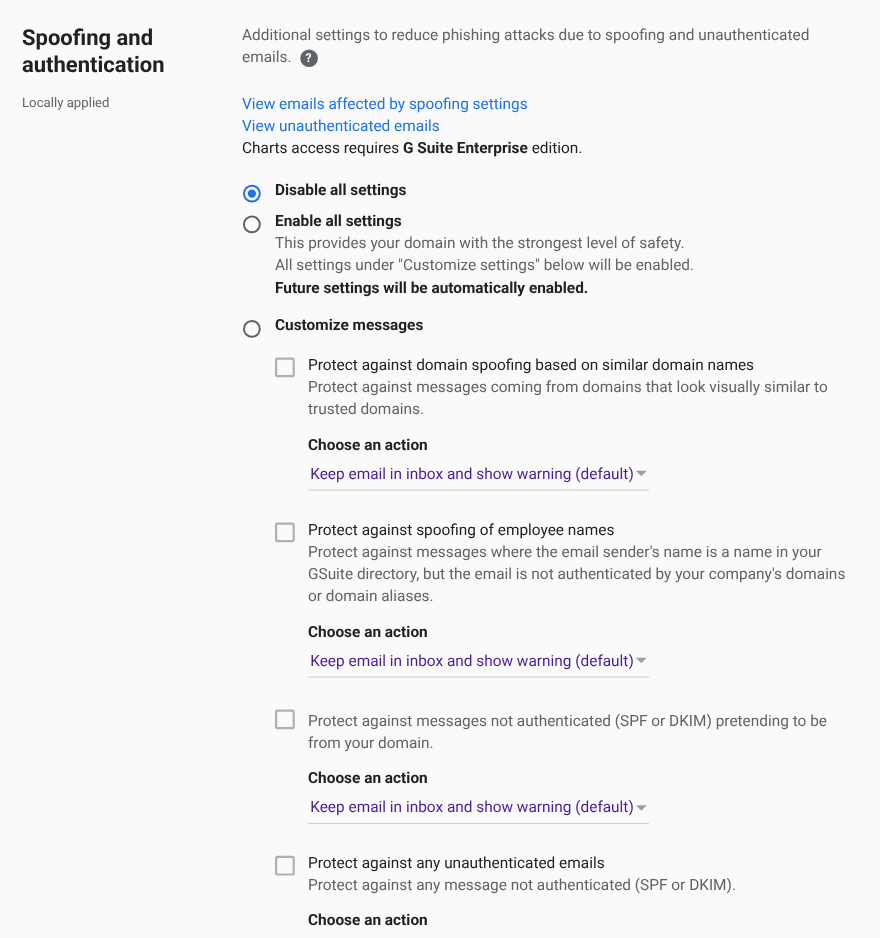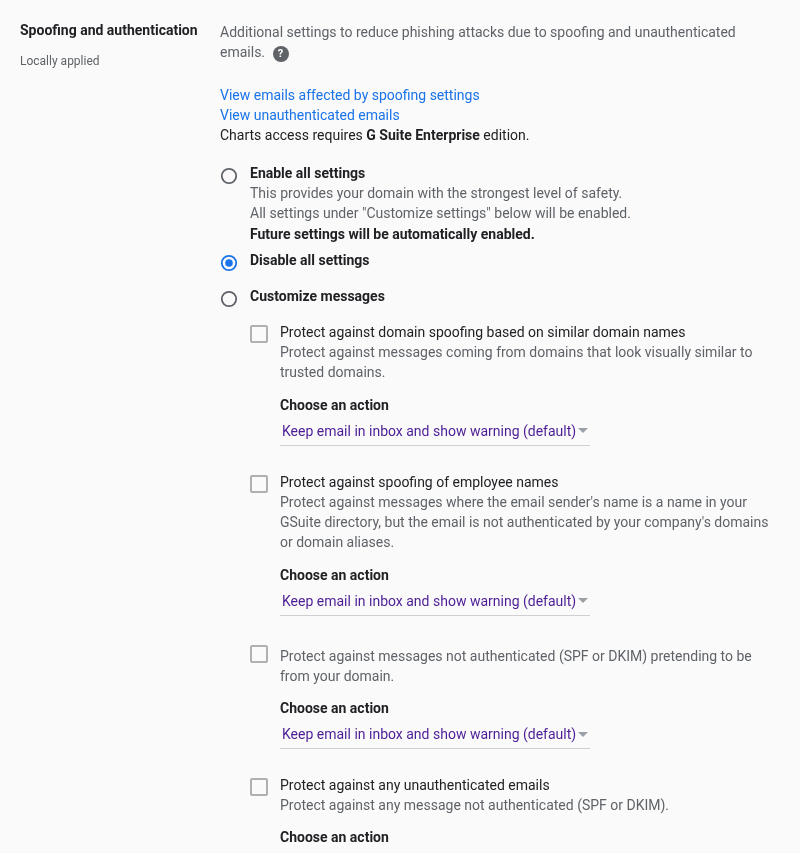--- a/index.html
+++ b/index.html
@@ -16,21 +16,21 @@
     padding: 22px 20px 40px 20px;
     display: flex;
   }
   .left-col {
     width: 180px;
     flex-shrink: 0;
   }
   .left-col .title {
     font-weight: 700;
     color: #202124;
-    font-size: 14px;
+    font-size: 20px;
   }
   .left-col .sub {
     font-size: 12px;
     color: #5f6368;
     margin-top: 16px;
   }
   .right-col {
     flex: 1;
     padding-left: 20px;
   }
@@ -168,48 +168,48 @@
 
     <div class="links">
       <a href="#">View emails affected by spoofing settings</a>
       <a href="#">View unauthenticated emails</a>
       <div class="note">
         <span>Charts access requires </span><strong>G Suite Enterprise</strong><span> edition.</span>
       </div>
     </div>
 
     <div class="radios">
+      <div class="radio-row">
+        <span class="r">
+          <svg viewBox="0 0 20 20" width="18" height="18">
+            <circle cx="10" cy="10" r="8" fill="none" stroke="#1a73e8" stroke-width="2"></circle>
+            <circle cx="10" cy="10" r="4.2" fill="#1a73e8"></circle>
+          </svg>
+        </span>
+        <div class="label-wrap">
+          <strong>Disable all settings</strong>
+        </div>
+      </div>
+
       <div class="radio-row">
         <span class="r">
           <svg viewBox="0 0 20 20" width="18" height="18">
             <circle cx="10" cy="10" r="8" fill="none" stroke="#5f6368" stroke-width="2"></circle>
           </svg>
         </span>
         <div class="label-wrap">
           <strong>Enable all settings</strong>
           <div class="sublines">
             <div>This provides your domain with the strongest level of safety.</div>
             <div>All settings under "Customize settings" below will be enabled.</div>
             <div class="bold">Future settings will be automatically enabled.</div>
           </div>
         </div>
       </div>
 
-      <div class="radio-row">
-        <span class="r">
-          <svg viewBox="0 0 20 20" width="18" height="18">
-            <circle cx="10" cy="10" r="8" fill="none" stroke="#1a73e8" stroke-width="2"></circle>
-            <circle cx="10" cy="10" r="4.2" fill="#1a73e8"></circle>
-          </svg>
-        </span>
-        <div class="label-wrap">
-          <strong>Disable all settings</strong>
-        </div>
-      </div>
-
       <div class="radio-row" style="margin-top:16px;">
         <span class="r">
           <svg viewBox="0 0 20 20" width="18" height="18">
             <circle cx="10" cy="10" r="8" fill="none" stroke="#5f6368" stroke-width="2"></circle>
           </svg>
         </span>
         <div class="label-wrap">
           <strong>Customize messages</strong>
         </div>
       </div>

